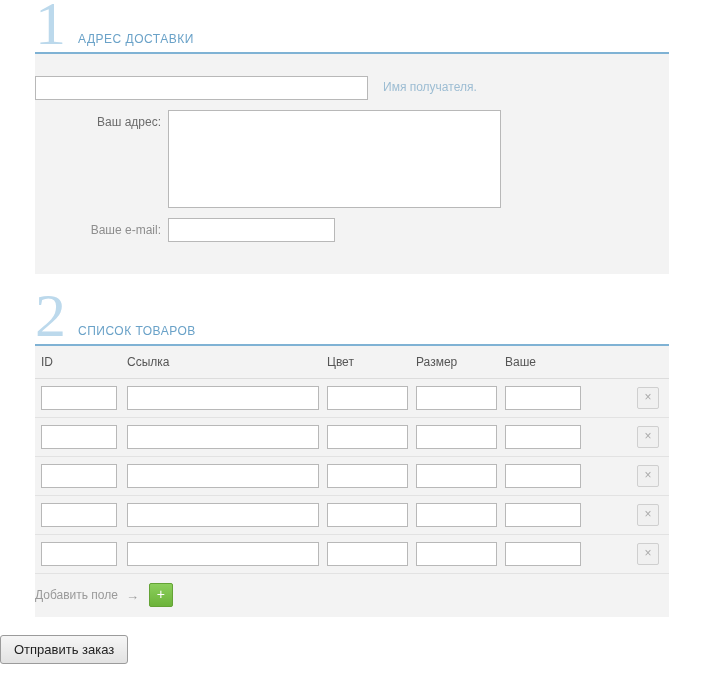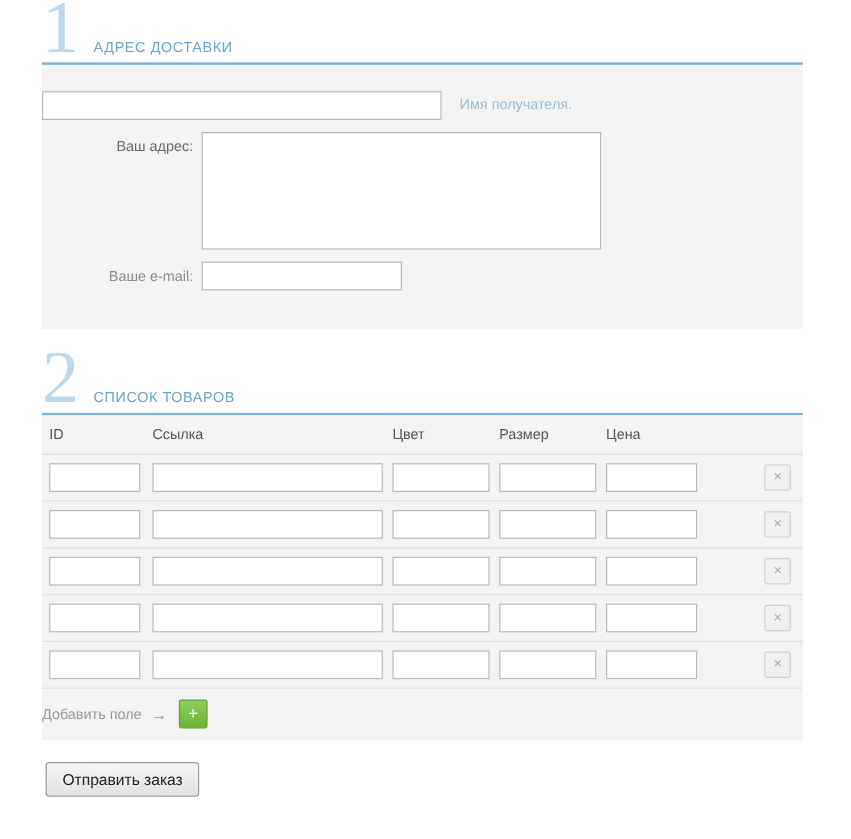--- a/index.html
+++ b/index.html
@@ -204,21 +204,20 @@
     text-align: center;
     display: inline-block;
     cursor: pointer;
     box-sizing: border-box;
     border-radius: 2px;
     font-family: "Liberation Sans", sans-serif;
   }
 
   
   .submit-wrap {
-    margin-left: 38px;
     margin-top: 18px;
   }
   .btn-submit {
     font-family: "Liberation Sans", sans-serif;
     font-size: 13px;
     color: #222;
     background: #ececec;
     background-image: linear-gradient(#f6f6f6, #e2e2e2);
     border: 1px solid #9b9b9b;
     border-radius: 3px;
@@ -268,21 +267,21 @@
   </div>
 
   <div class="panel">
     <table class="table">
       <thead>
         <tr>
           <th class="c-id">ID</th>
           <th class="c-link">Ссылка</th>
           <th class="c-color">Цвет</th>
           <th class="c-size">Размер</th>
-          <th class="c-price">Цена</th>
+          <th class="c-price">Ваше</th>
           <th class="c-del"></th>
         </tr>
       </thead>
       <tbody>
 
         <tr>
           <td class="c-id">
             <input class="cell-in w-id" type="text" value="" style=""></td>
           <td class="c-link">
             <input class="cell-in w-link" type="text" value="" style=""></td>

